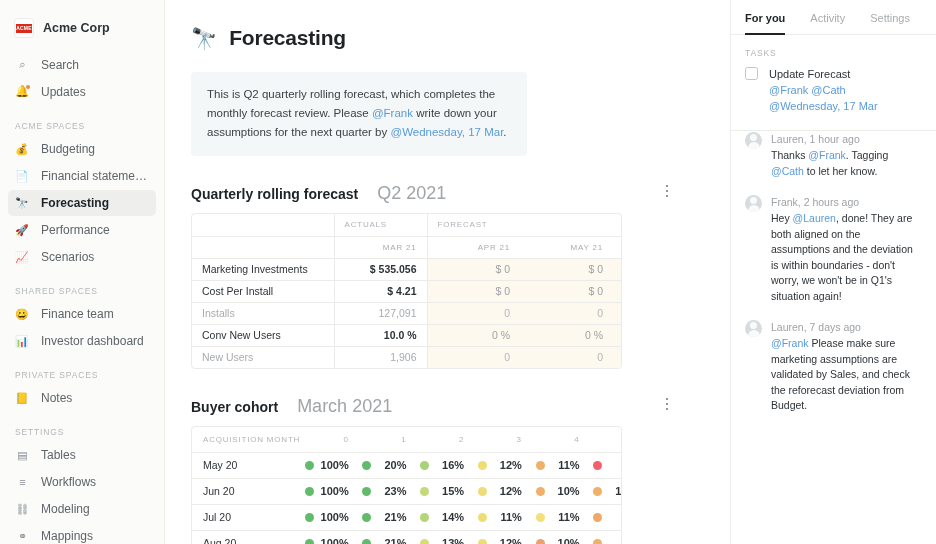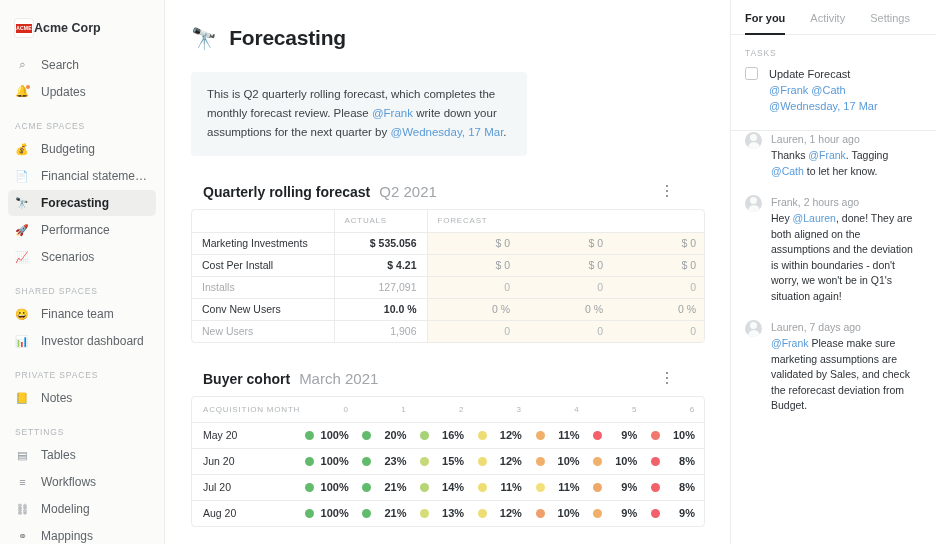--- a/index.html
+++ b/index.html
@@ -15,21 +15,21 @@
   
   .sidebar {
     width: 165px; height: 544px;
     background: #fbfbfa;
     border-right: 1px solid #ececeb;
     padding: 14px 0 0 0;
     overflow: hidden;
     flex: 0 0 165px;
   }
   .brand {
-    display: flex; align-items: center; 
+    display: flex; align-items: center; gap: 9px;
     padding: 2px 12px 0 14px; height: 26px;
   }
   .brand-logo {
     width: 20px; height: 20px; border-radius: 4px;
     background: #ffffff; border: 1px solid #ececeb;
     display: flex; align-items: center; justify-content: center;
     overflow: hidden; flex: 0 0 20px;
   }
   .brand-logo-inner {
     width: 16px; height: 9px; background: #d92b1c;
@@ -75,35 +75,35 @@
   .page-title { font-size: 21px; font-weight: bold; color: #1f2326; letter-spacing: -.2px; }
 
   .callout {
     margin-top: 22px; background: #f4f7f7; border-radius: 4px;
     padding: 13px 16px 14px 16px; max-width: 336px;
     font-size: 11.5px; line-height: 19px; color: #3c4246;
   }
   .mention { color: #5a9bd8; }
 
   .section-head {
-    display: flex; align-items: baseline; gap: 9px;
-    margin: 27px 0 9px 12px; position: relative;
+    display: flex; align-items: baseline; gap: 19px;
+    margin: 27px 0 9px 0; position: relative;
   }
   .section-title { font-size: 14px; font-weight: bold; color: #1f2326; }
-  .section-sub { font-size: 15px; color: #a0a5a9; }
+  .section-sub { font-size: 18px; color: #a0a5a9; }
   .kebab {
     position: absolute; right: 30px; top: 0px;
     width: 14px; height: 16px; cursor: pointer;
     display: flex; flex-direction: column; align-items: center;
     justify-content: center; gap: 2.5px;
   }
   .kebab i { width: 2.5px; height: 2.5px; border-radius: 50%; background: #6e7479; display: block; }
 
   table { border-collapse: collapse; width: 514px; table-layout: fixed; }
-  .tbl-wrap { border: 1px solid #ebebea; border-radius: 4px; overflow: hidden; width: 514px; }
+  .tbl-wrap { border: 1px solid #ebebea; border-radius: 4px; overflow: hidden; width: 431px; }
 
   
   .fc th, .fc td { font-size: 10.5px; padding: 0 10px; height: 22px; }
   .fc .grp {
     font-size: 8px; letter-spacing: .8px; color: #b0b4b7;
     text-align: left; height: 22px; font-weight: normal; text-transform: uppercase;
   }
   .fc .mon {
     font-size: 8px; letter-spacing: .8px; color: #a8acaf;
     text-align: right; height: 21px; font-weight: normal; text-transform: uppercase;
@@ -285,20 +285,27 @@
             <col class="cf">
             <col class="cf">
             <col class="cf">
           </colgroup>
         <thead>
           <tr>
             <th></th>
             <th class="grp bd-l">Actuals</th>
             <th class="grp bd-l" colspan="3">Forecast</th>
           </tr>
+          <tr class="hdr2" id="fc-month-row">
+              <td></td>
+              <th class="mon bd-l">Mar 21</th>
+              <th class="mon bd-l">Apr 21</th>
+              <th class="mon">May 21</th>
+              <th class="mon">Jun 21</th>
+            </tr>
         </thead>
         <tbody id="fc-body">
             <tr class="">
               <td class="lbl">Marketing Investments</td>
               <td class="val bd-l">$ 535.056</td>
               <td class="fval bd-l" style="background: rgb(253, 249, 239);">$ 0</td>
               <td class="fval" style="background: rgb(253, 249, 239);">$ 0</td>
               <td class="fval" style="background: rgb(253, 249, 239);">$ 0</td>
             </tr>
             <tr class="">

